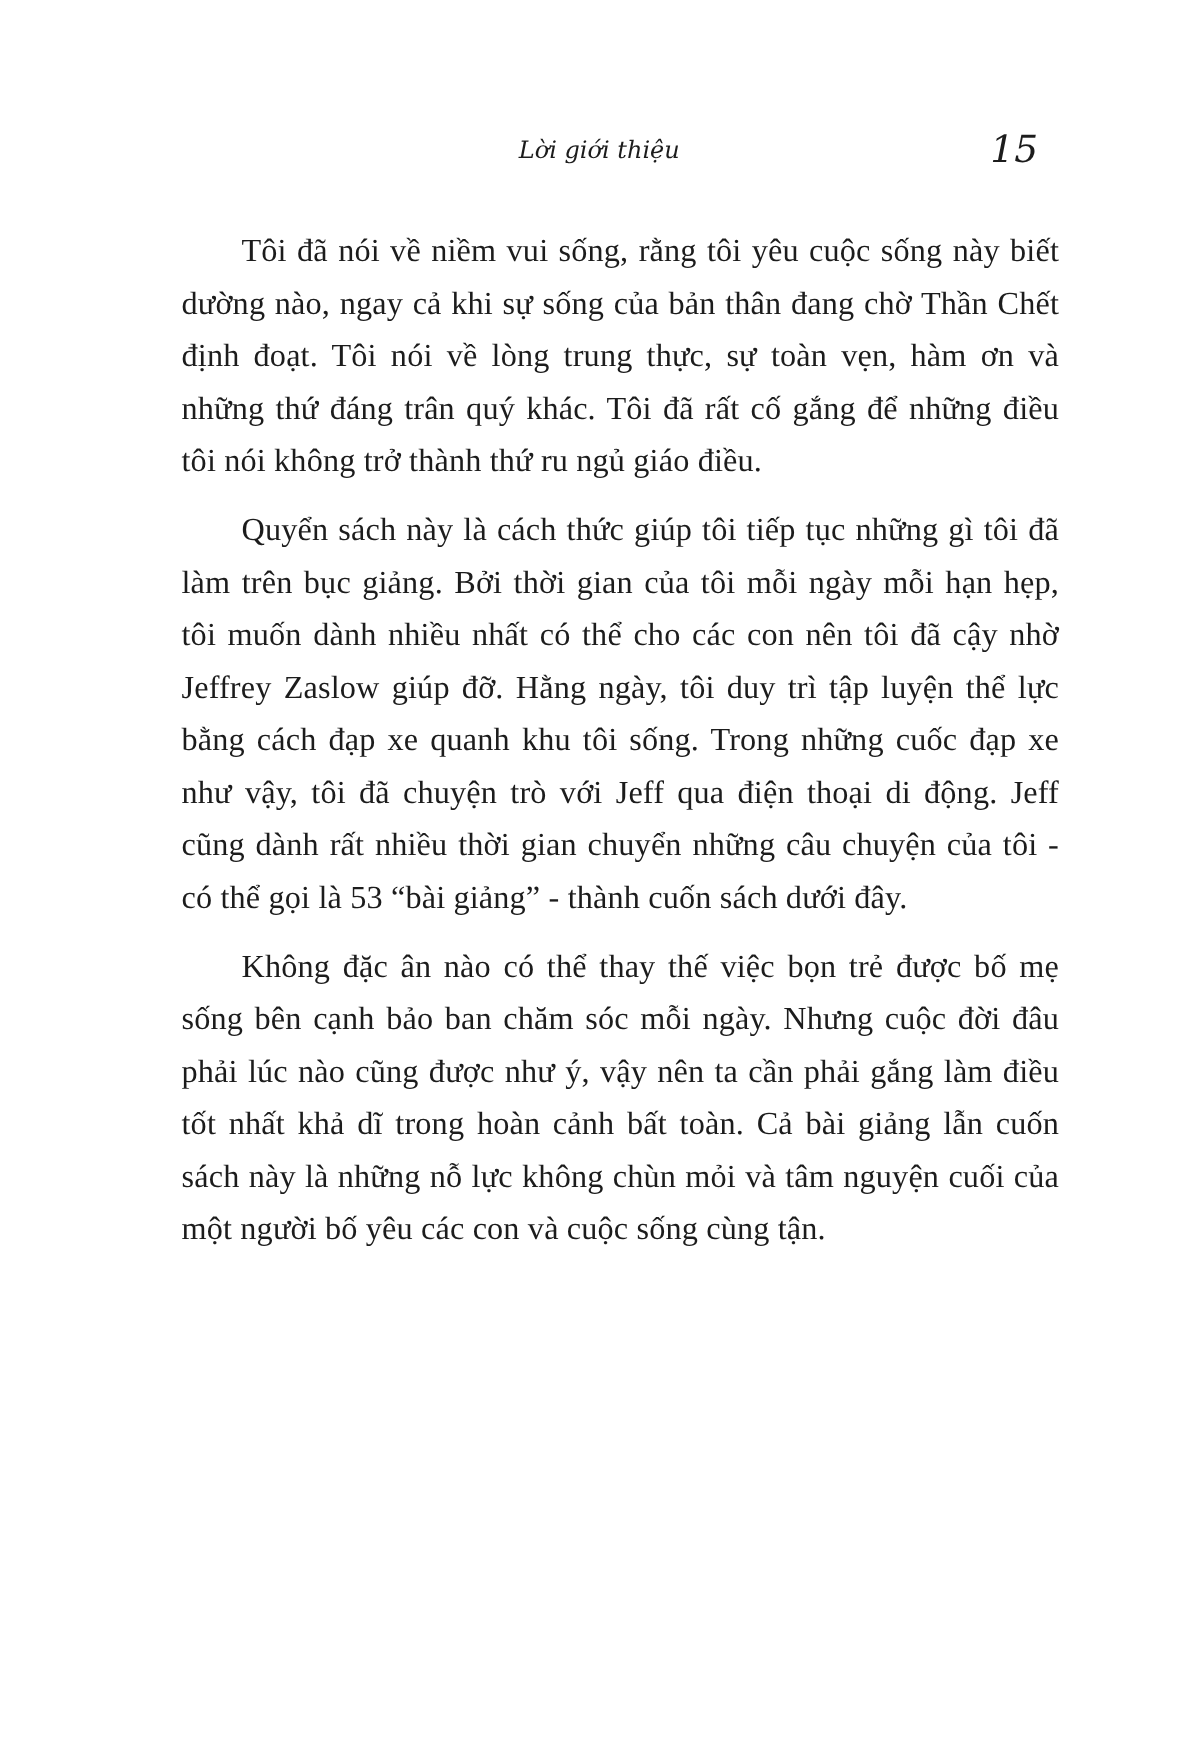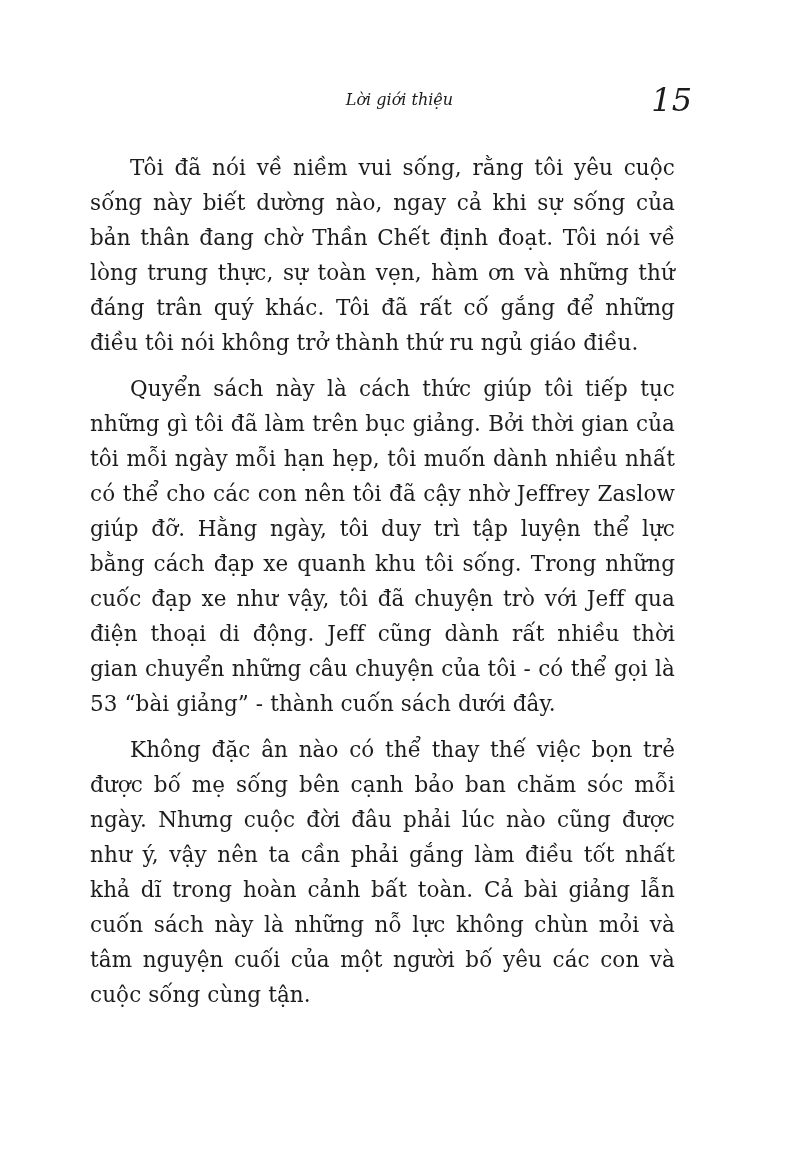--- a/index.html
+++ b/index.html
@@ -28,28 +28,29 @@
     text-align: center;
     font-style: italic;
     font-size: 16px;
     line-height: 30px;
   }
   .page-number {
     position: absolute;
     right: 0;
     top: 0;
     font-style: italic;
-    font-size: 32px;
+    font-size: 25px;
     line-height: 30px;
   }
   .body-text {
     position: absolute;
     top: 150px;
-    left: 90px;
+    left: 121px;
     width: 585px;
+    font-family: Liberation Serif, serif;
   }
   .body-text p {
     margin: 0 0 11px 0;
     font-size: 21.5px;
     line-height: 35px;
     text-align: justify;
     text-align-last: left;
     text-indent: 40px;
     letter-spacing: 0.1px;
   }

